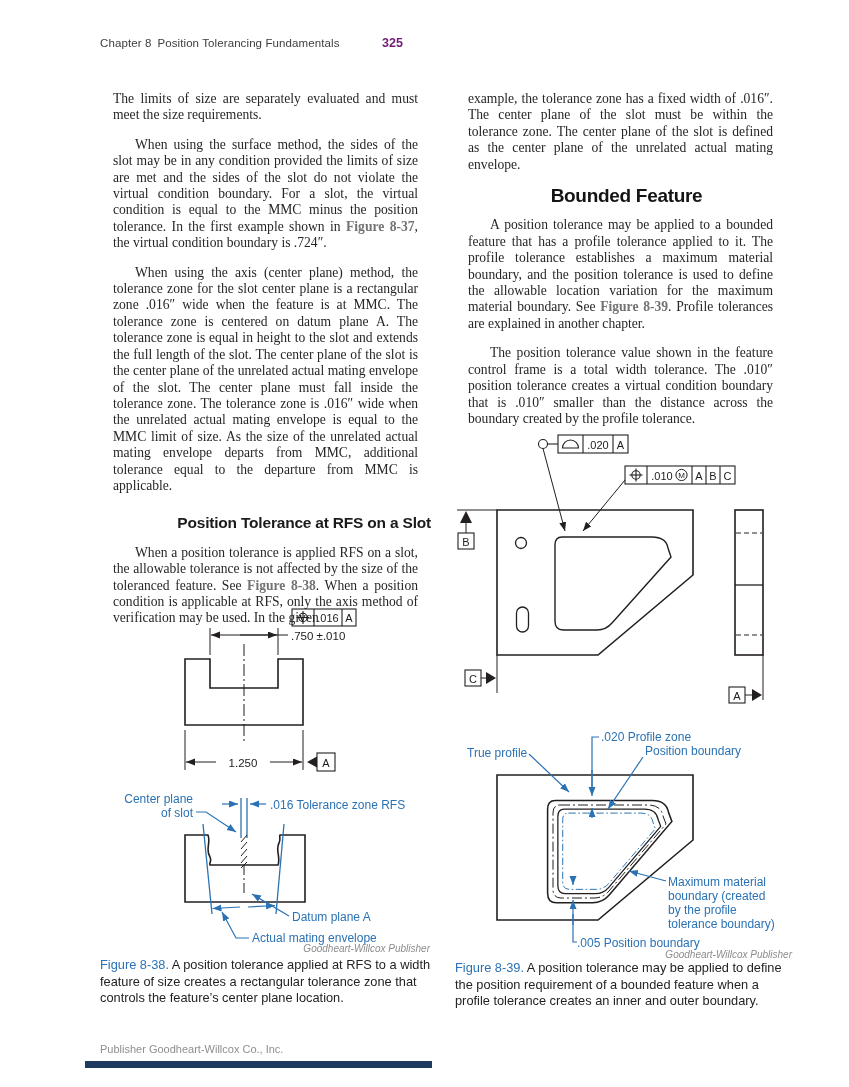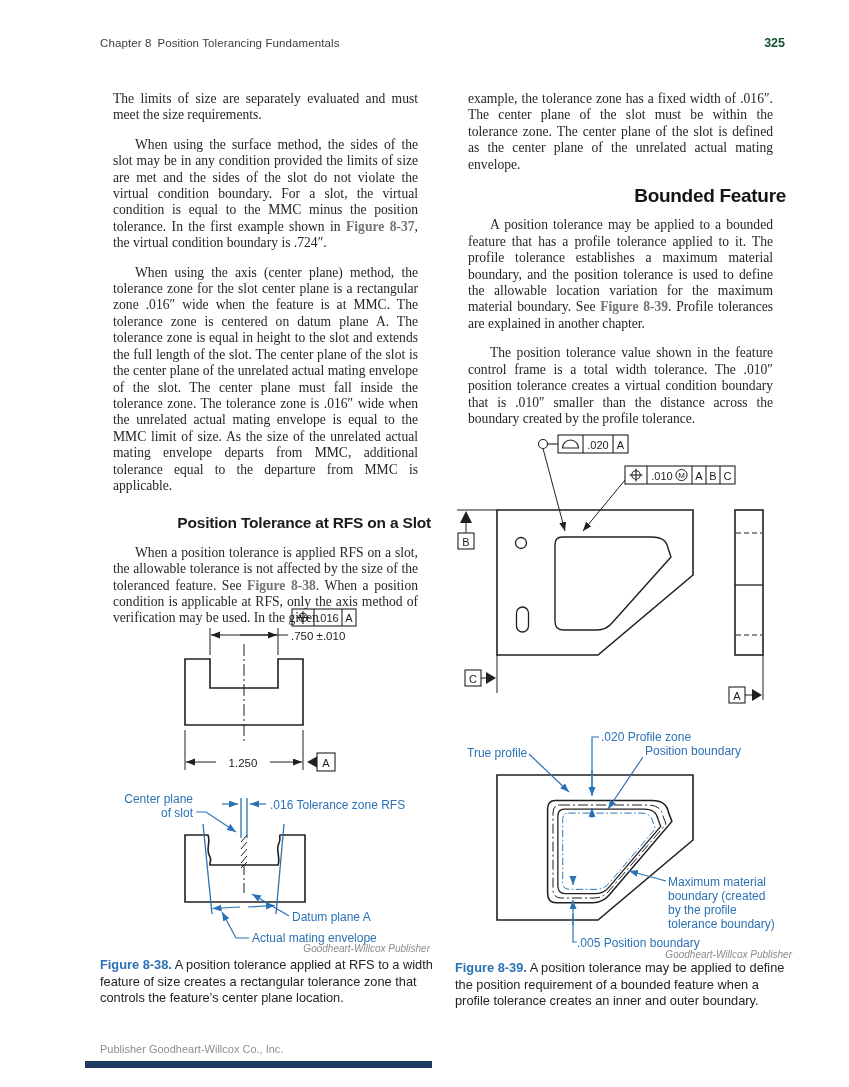--- a/index.html
+++ b/index.html
@@ -2,42 +2,42 @@
 <html><head>
 <meta charset="utf-8">
 <style>
   html,body{margin:0;padding:0;background:#e8e8e8;}
   .page{position:relative;width:849px;height:1087px;background:#ffffff;overflow:hidden;
         font-family:"Liberation Serif", serif;color:#262626;}
   
   .hdr{position:absolute;top:37px;left:100px;font-family:"Liberation Sans",sans-serif;
        font-size:11.5px;color:#3d3d3d;letter-spacing:.1px;}
   .hdr .chap{margin-right:6px;}
-  .pagenum{position:absolute;top:36px;left:0;width:785px;text-align:right;
-       font-family:"Liberation Sans",sans-serif;font-weight:bold;font-size:12.5px;color:#14532d;}
+  .pagenum{position:absolute;top:36px;left:0;width:785px;text-align:center;
+       font-family:"Liberation Sans",sans-serif;font-weight:bold;font-size:12.5px;color:#701a75;}
   
   .col{position:absolute;width:331px;font-size:13.6px;line-height:16.4px;text-align:justify;}
   .col-l{left:100px;top:78px;}
   .col-r{left:455px;top:78px;}
   .col p{margin:13px;}
   .col p.ind{text-indent:22px;}
   .figref{color:#737373;font-weight:bold;}
   h2.sub{font-family:"Liberation Sans",sans-serif;font-weight:600;font-size:15.5px;
          color:#1b1b1b;margin:21px 0 9px 0;letter-spacing:-.2px;text-align:right;}
   h1.sec{font-family:"Liberation Sans",sans-serif;font-weight:700;font-size:19px;
-         color:#141414;margin:15px 0 8px 12px;letter-spacing:-.3px;text-align:right;}
+         color:#141414;margin:15px 0 8px 12px;letter-spacing:-.3px;text-align:center;}
   
   .figsvg{position:absolute;}
   .fig38{left:100px;top:602px;}
   .fig39{left:455px;top:430px;}
   .caption{position:absolute;width:333px;font-family:"Liberation Sans",sans-serif;
            font-size:12.8px;line-height:16.5px;color:#232323;text-align:left;}
   .cap38{left:100px;top:957px;}
   .cap39{left:455px;top:960px;}
-  .captag{color:#2b72b4;font-weight:bold;}
+  .captag{color:#2b72b4;font-weight:normal;}
   
   .footer{position:absolute;left:100px;top:1043px;font-family:"Liberation Sans",sans-serif;
           font-size:11px;color:#8e8e8e;}
   .footbar{position:absolute;left:85px;top:1061px;width:347px;height:7px;background:#1e3a5f;}
   
   text{font-family:"Liberation Sans",sans-serif;}
   .dimtxt{font-size:11.5px;fill:#1c1c1c;}
   .fcftxt{font-size:11px;fill:#1c1c1c;}
   .bluelab{font-size:12px;fill:#2b72b4;}
   .credit{font-size:10px;fill:#8c8c8c;font-style:italic;}

